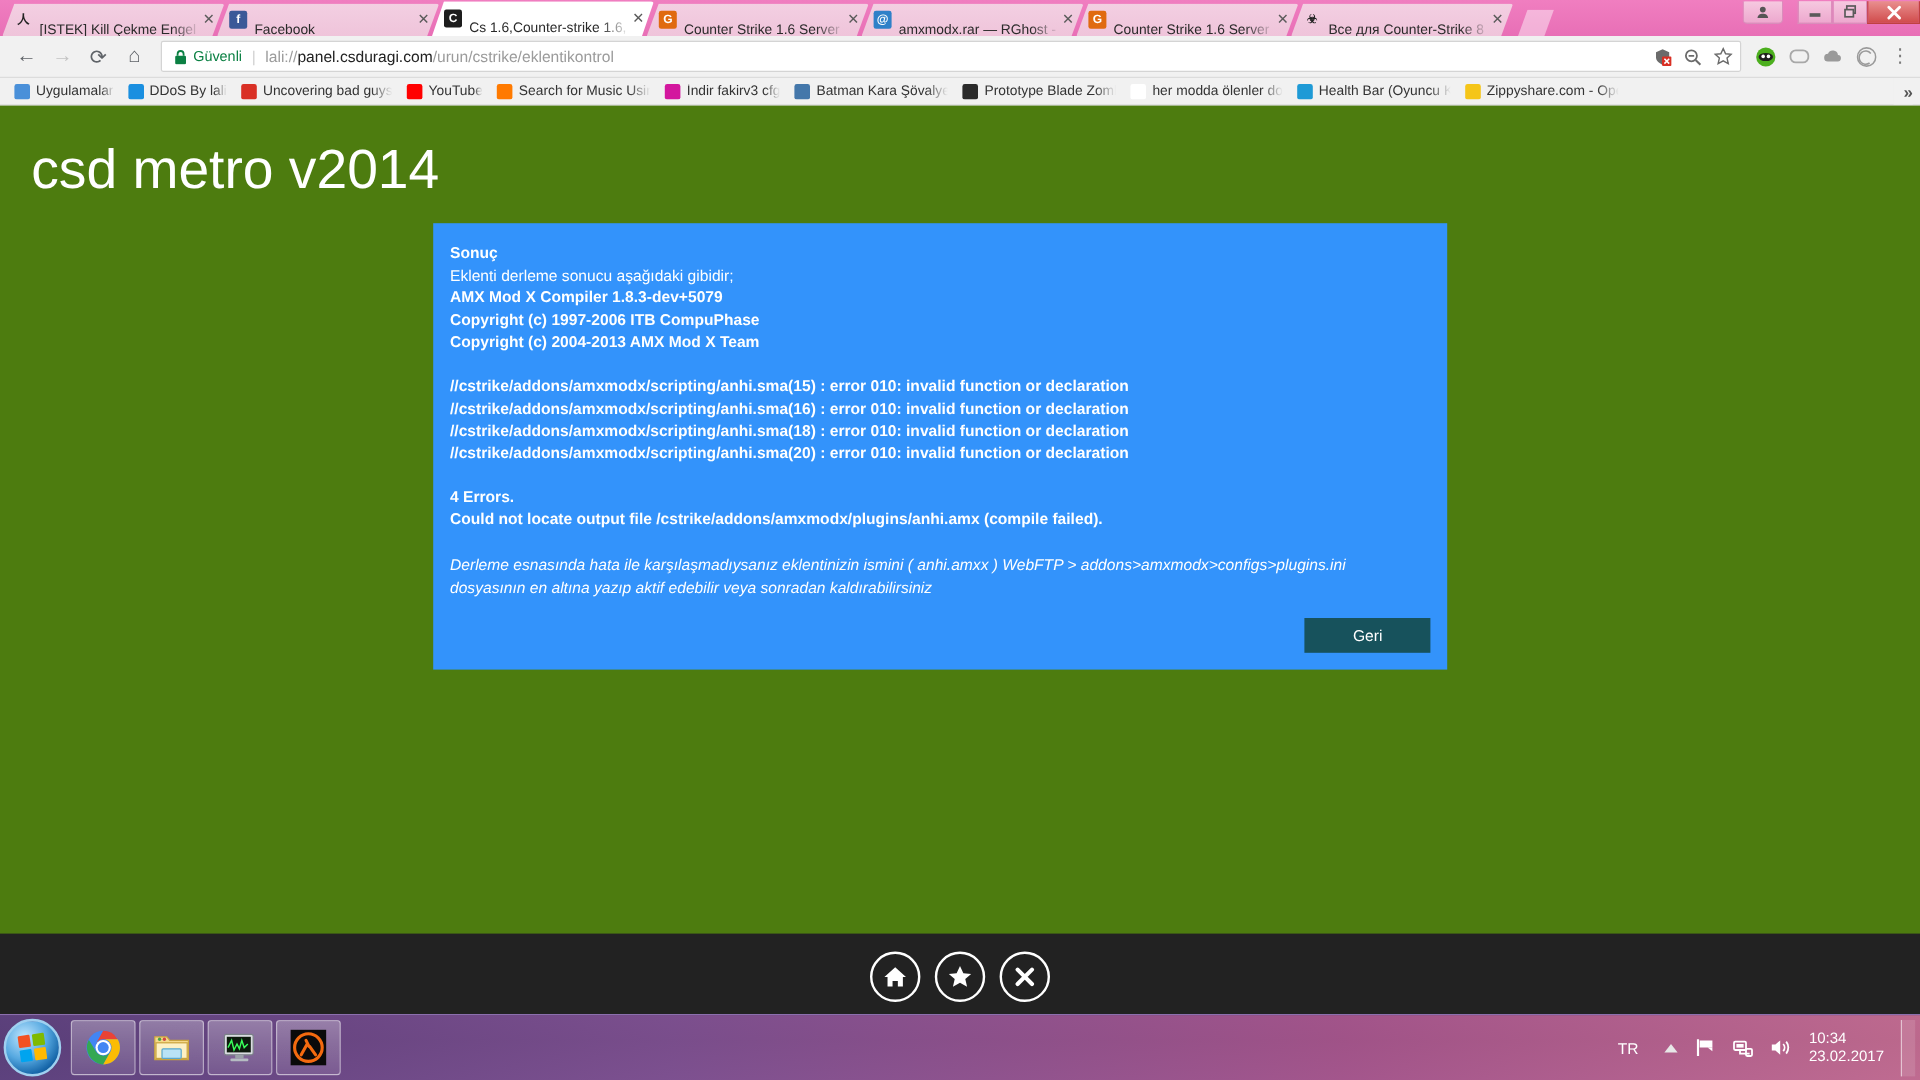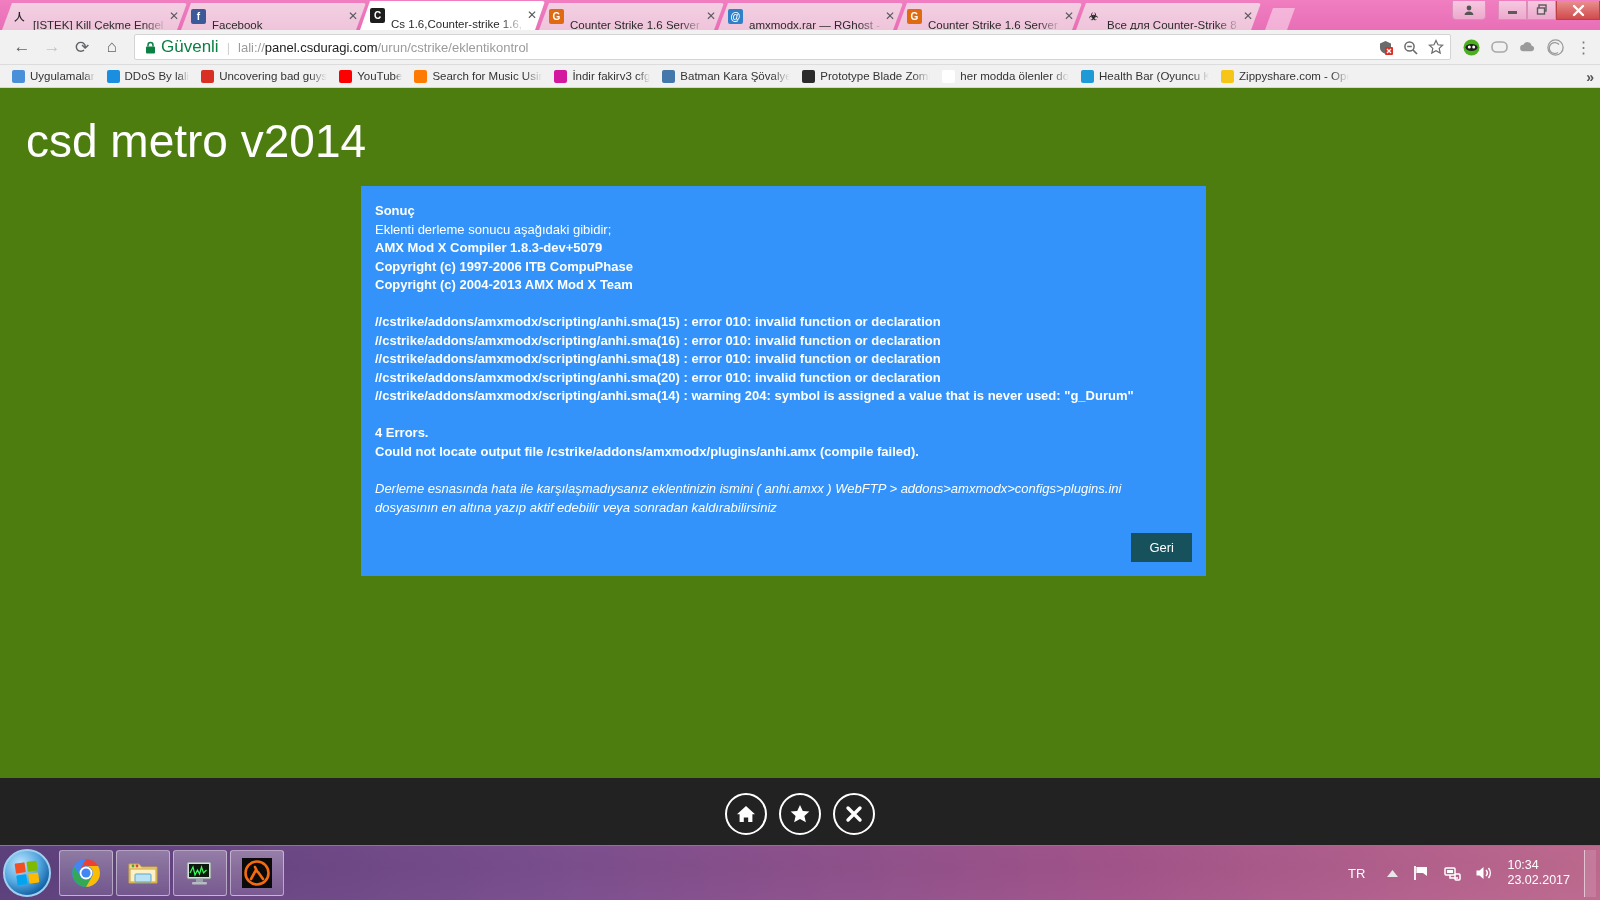--- a/index.html
+++ b/index.html
@@ -131,21 +131,21 @@
     background: #fff;
     border: 1px solid #d4d4d4;
     border-radius: 2px;
     margin: 0 8px 0 6px;
     display: flex; align-items: center;
     padding: 0 6px 0 10px;
     font-size: 13px;
     overflow: hidden;
   }
   .lock { color: #0b8043; font-size: 11px; margin-right: 5px; }
-  .secure-label { color: #0b8043; font-size: 17px; margin-right: 8px; }
+  .secure-label { color: #0b8043; font-size: 12px; margin-right: 8px; }
   .omni-sep { color: #d0d0d0; margin-right: 8px; }
   .url { color: #9b9b9b; font-size: 13px; white-space: nowrap; }
   .url b { color: #222; font-weight: normal; }
   .omni-icons { margin-left: auto; display: flex; align-items: center; gap: 8px; }
   .ext-icons { display: flex; align-items: center; gap: 11px; margin-left: 4px; }
   .ic { width: 17px; height: 17px; display: inline-flex; align-items: center; justify-content: center; font-size: 13px; color: #7b7b7b; }
 
   
   .bookmarks {
     height: 23px;
@@ -216,21 +216,21 @@
     font-weight: normal;
     line-height: 19px;
     margin-top: 18px;
     max-width: 800px;
   }
   .btn-row { display: flex; justify-content: flex-end; margin-top: 16px; }
   .btn-geri {
     background: #17525c;
     color: #ffffff;
     border: none;
-    padding: 7px 18px;
+    padding: 7px 40px;
     font-size: 13px;
     font-family: "Liberation Sans", sans-serif;
     cursor: pointer;
   }
   .footer {
     position: absolute;
     left: 0; bottom: 0;
     width: 100%;
     height: 132px;
     background: #222222;
@@ -510,21 +510,20 @@
             <div class="line">AMX Mod X Compiler 1.8.3-dev+5079</div>
             <div class="line">Copyright (c) 1997-2006 ITB CompuPhase</div>
             <div class="line">Copyright (c) 2004-2013 AMX Mod X Team</div>
           </div>
         <div class="spacer"></div>
         <div id="diag-holder">
             <div class="line">//cstrike/addons/amxmodx/scripting/anhi.sma(15) : error 010: invalid function or declaration</div>
             <div class="line">//cstrike/addons/amxmodx/scripting/anhi.sma(16) : error 010: invalid function or declaration</div>
             <div class="line">//cstrike/addons/amxmodx/scripting/anhi.sma(18) : error 010: invalid function or declaration</div>
             <div class="line">//cstrike/addons/amxmodx/scripting/anhi.sma(20) : error 010: invalid function or declaration</div>
-            <div class="line">//cstrike/addons/amxmodx/scripting/anhi.sma(14) : warning 204: symbol is assigned a value that is never used: "g_Durum"</div>
           </div>
         <div class="spacer"></div>
         <div id="summary-holder">
             <div class="line">4 Errors.</div>
             <div class="line">Could not locate output file /cstrike/addons/amxmodx/plugins/anhi.amx (compile failed).</div>
           </div>
         <div class="note">Derleme esnasında hata ile karşılaşmadıysanız eklentinizin ismini ( anhi.amxx ) WebFTP &gt; addons&gt;amxmodx&gt;configs&gt;plugins.ini dosyasının en altına yazıp aktif edebilir veya sonradan kaldırabilirsiniz</div>
         <div class="btn-row">
           <button class="btn-geri">Geri</button>
         </div>

